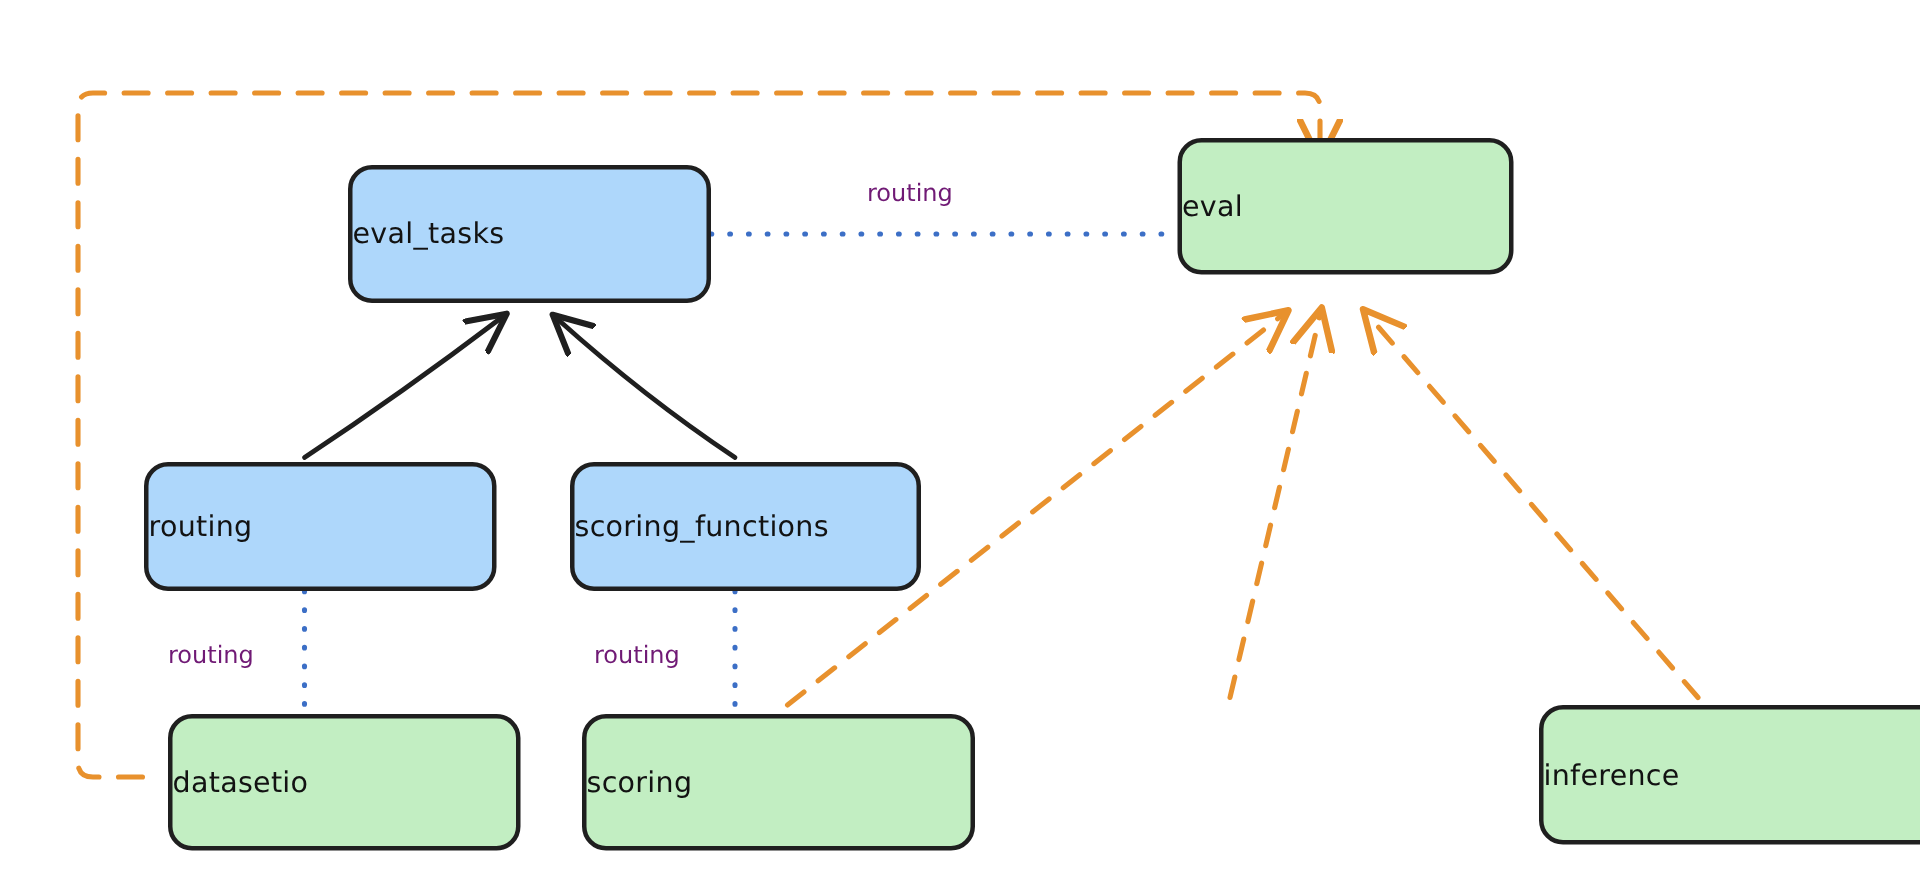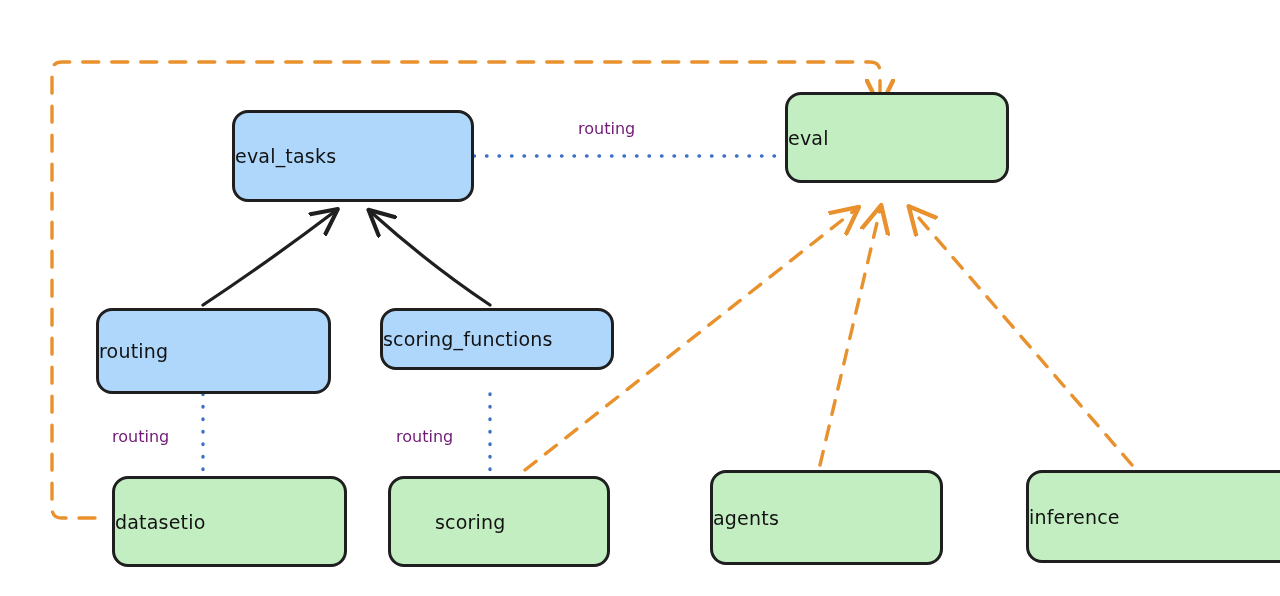--- a/index.html
+++ b/index.html
@@ -91,35 +91,32 @@
   </div>
 
   <div class="node green" style="left:785px; top:92px; width:224px; height:91px;">
     <span class="node-label">eval</span>
   </div>
 
   <div class="node blue" style="left:96px; top:308px; width:235px; height:86px;">
     <span class="node-label">routing</span>
   </div>
 
-  <div class="node blue" style="left:380px; top:308px; width:234px; height:62px;">
+  <div class="node blue" style="left:380px; top:308px; width:234px; height:86px;">
     <span class="node-label">scoring_functions</span>
   </div>
 
   <div class="node green" style="left:112px; top:476px; width:235px; height:91px;">
     <span class="node-label">datasetio</span>
   </div>
 
-  <div class="node green" style="left:388px; top:476px; width:222px; height:91px;padding-left:44px;">
+  <div class="node green" style="left:388px; top:476px; width:262px; height:91px;">
     <span class="node-label">scoring</span>
   </div>
 
-  <div class="node green" style="left:710px; top:470px; width:233px; height:95px;">
-    <span class="node-label">agents</span>
-  </div>
 
   <div class="node green" style="left:1026px; top:470px; width:271px; height:93px;">
     <span class="node-label">inference</span>
   </div>
 
   <div class="edge-label" style="left:578px; top:119px;">routing</div>
 
   <div class="edge-label" style="left:112px; top:427px;">routing</div>
 
   <div class="edge-label" style="left:396px; top:427px;">routing</div>

